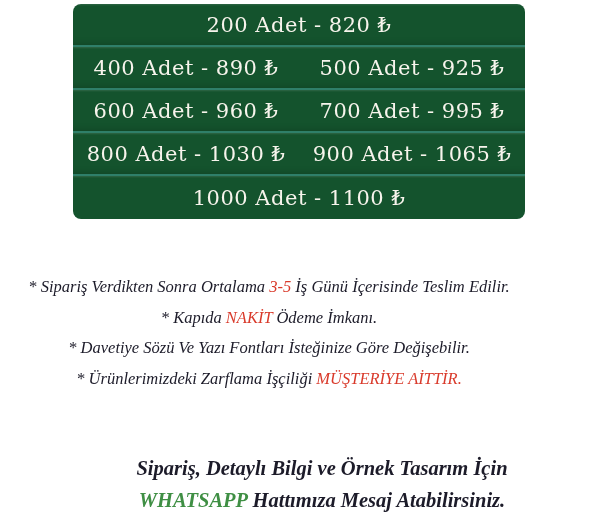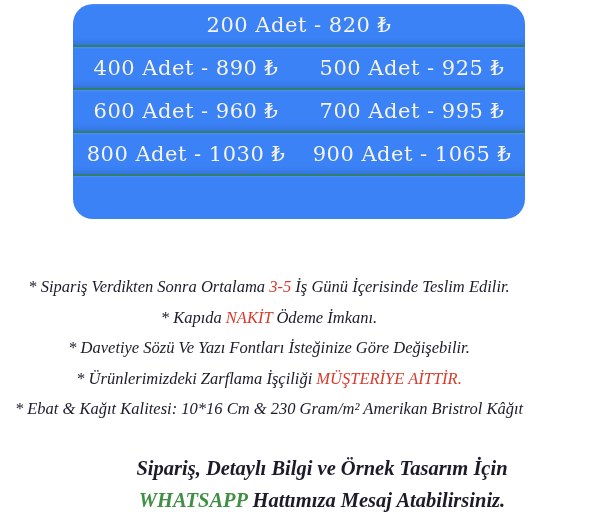--- a/index.html
+++ b/index.html
@@ -15,23 +15,23 @@
     overflow: hidden;
     font-family: "Liberation Serif", serif;
   }
 
   
   .price-table {
     position: absolute;
     left: 73px;
     top: 4px;
     width: 452px;
-    border-radius: 20px;
+    border-radius: 8px;
     overflow: hidden;
-    background: #3b82f6;
+    background: #14532d;
   }
   .price-row {
     display: flex;
     height: 41px;
     align-items: center;
     border-bottom: 2px solid #2f7f69;
     box-shadow: inset 0 -6px 7px -5px rgba(0,0,0,0.18), inset 0 2px 2px -1px rgba(255,255,255,0.12);
   }
   .price-row:last-child {
     height: 43px;
@@ -98,29 +98,29 @@
     </div>
     <div class="price-row">
       <div class="price-cell">600 Adet - 960 ₺</div>
       <div class="price-cell">700 Adet - 995 ₺</div>
     </div>
     <div class="price-row">
       <div class="price-cell">800 Adet - 1030 ₺</div>
       <div class="price-cell">900 Adet - 1065 ₺</div>
     </div>
     <div class="price-row">
+      <div class="price-cell">1000 Adet - 1100 ₺</div>
     </div>
   </div>
 
   <div class="notes">
     <div class="note-line"><span>* Sipariş Verdikten Sonra Ortalama </span><span class="hl-red">3-5</span><span> İş Günü İçerisinde Teslim Edilir.</span></div>
     <div class="note-line"><span>* Kapıda </span><span class="hl-red">NAKİT</span><span> Ödeme İmkanı.</span></div>
     <div class="note-line"><span>* Davetiye Sözü Ve Yazı Fontları İsteğinize Göre Değişebilir.</span><span class="hl-red"></span><span></span></div>
     <div class="note-line"><span>* Ürünlerimizdeki Zarflama İşçiliği </span><span class="hl-red">MÜŞTERİYE AİTTİR.</span><span></span></div>
-    <div class="note-line"><span>* Ebat &amp; Kağıt Kalitesi: 10*16 Cm &amp; 230 Gram/m² Amerikan Bristrol Kâğıt</span><span class="hl-red"></span><span></span></div>
   </div>
 
   <div class="footer">
     <div class="footer-line">Sipariş, Detaylı Bilgi ve Örnek Tasarım İçin</div>
     <div class="footer-line"><span class="hl-green">WHATSAPP</span><span> Hattımıza Mesaj Atabilirsiniz.</span></div>
   </div>
 
 </div>
 
 </body></html>

